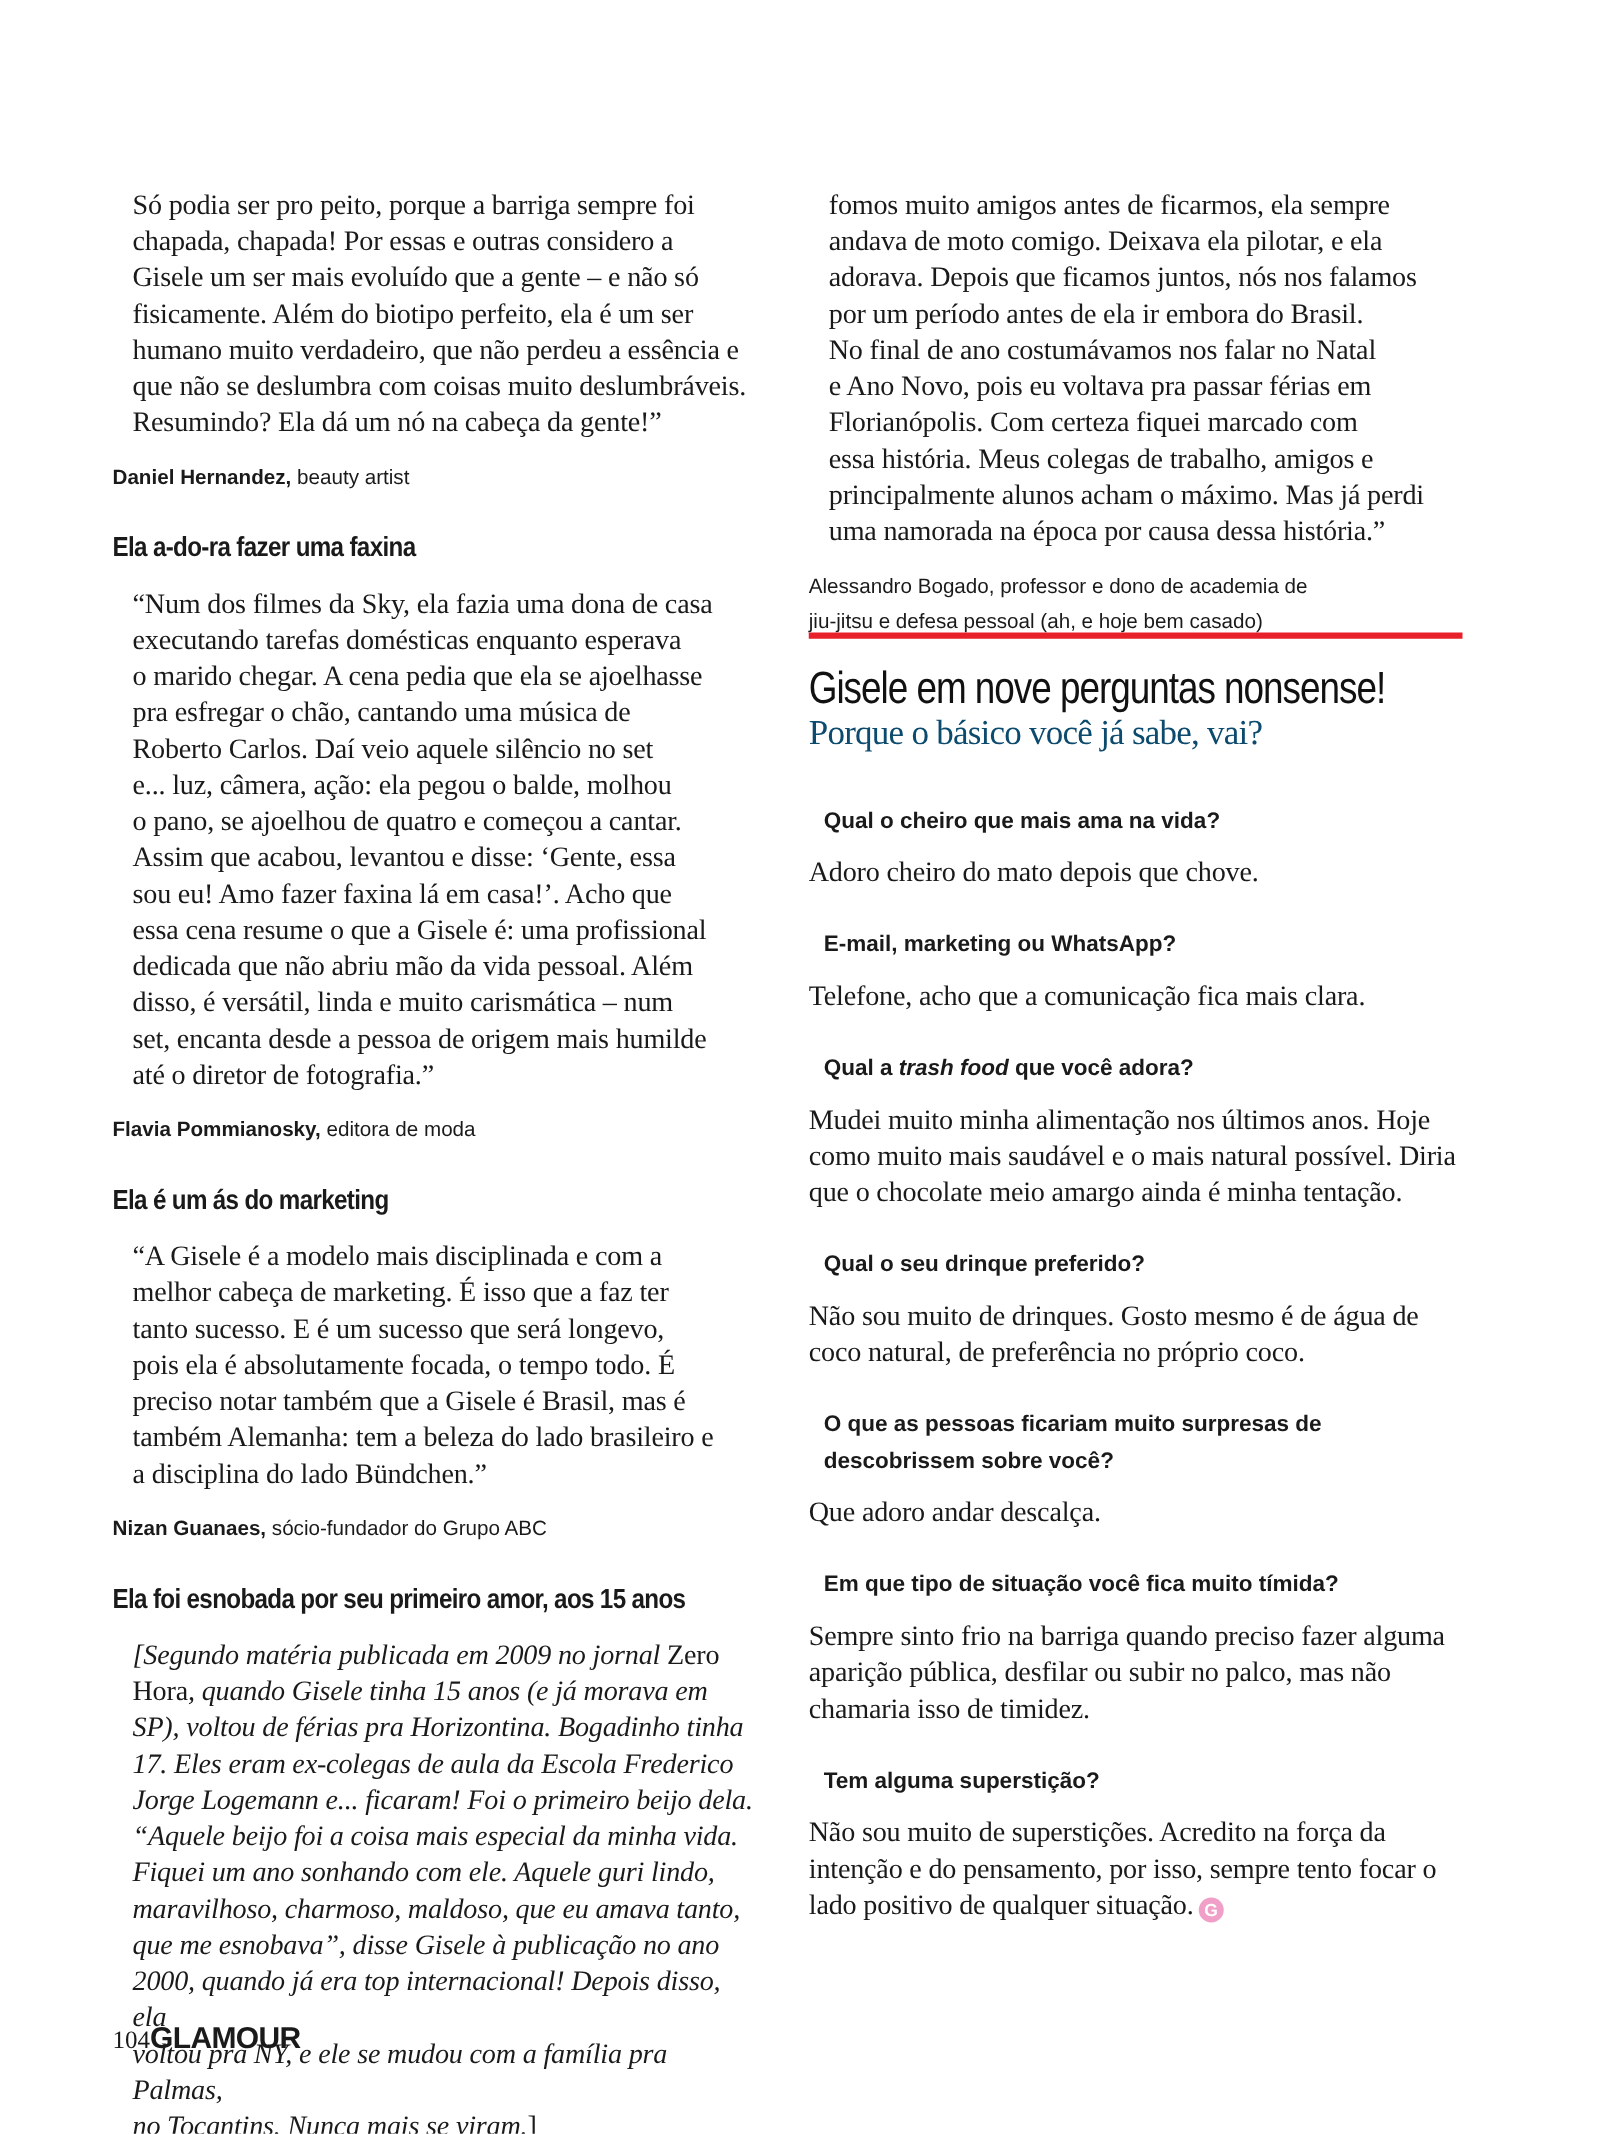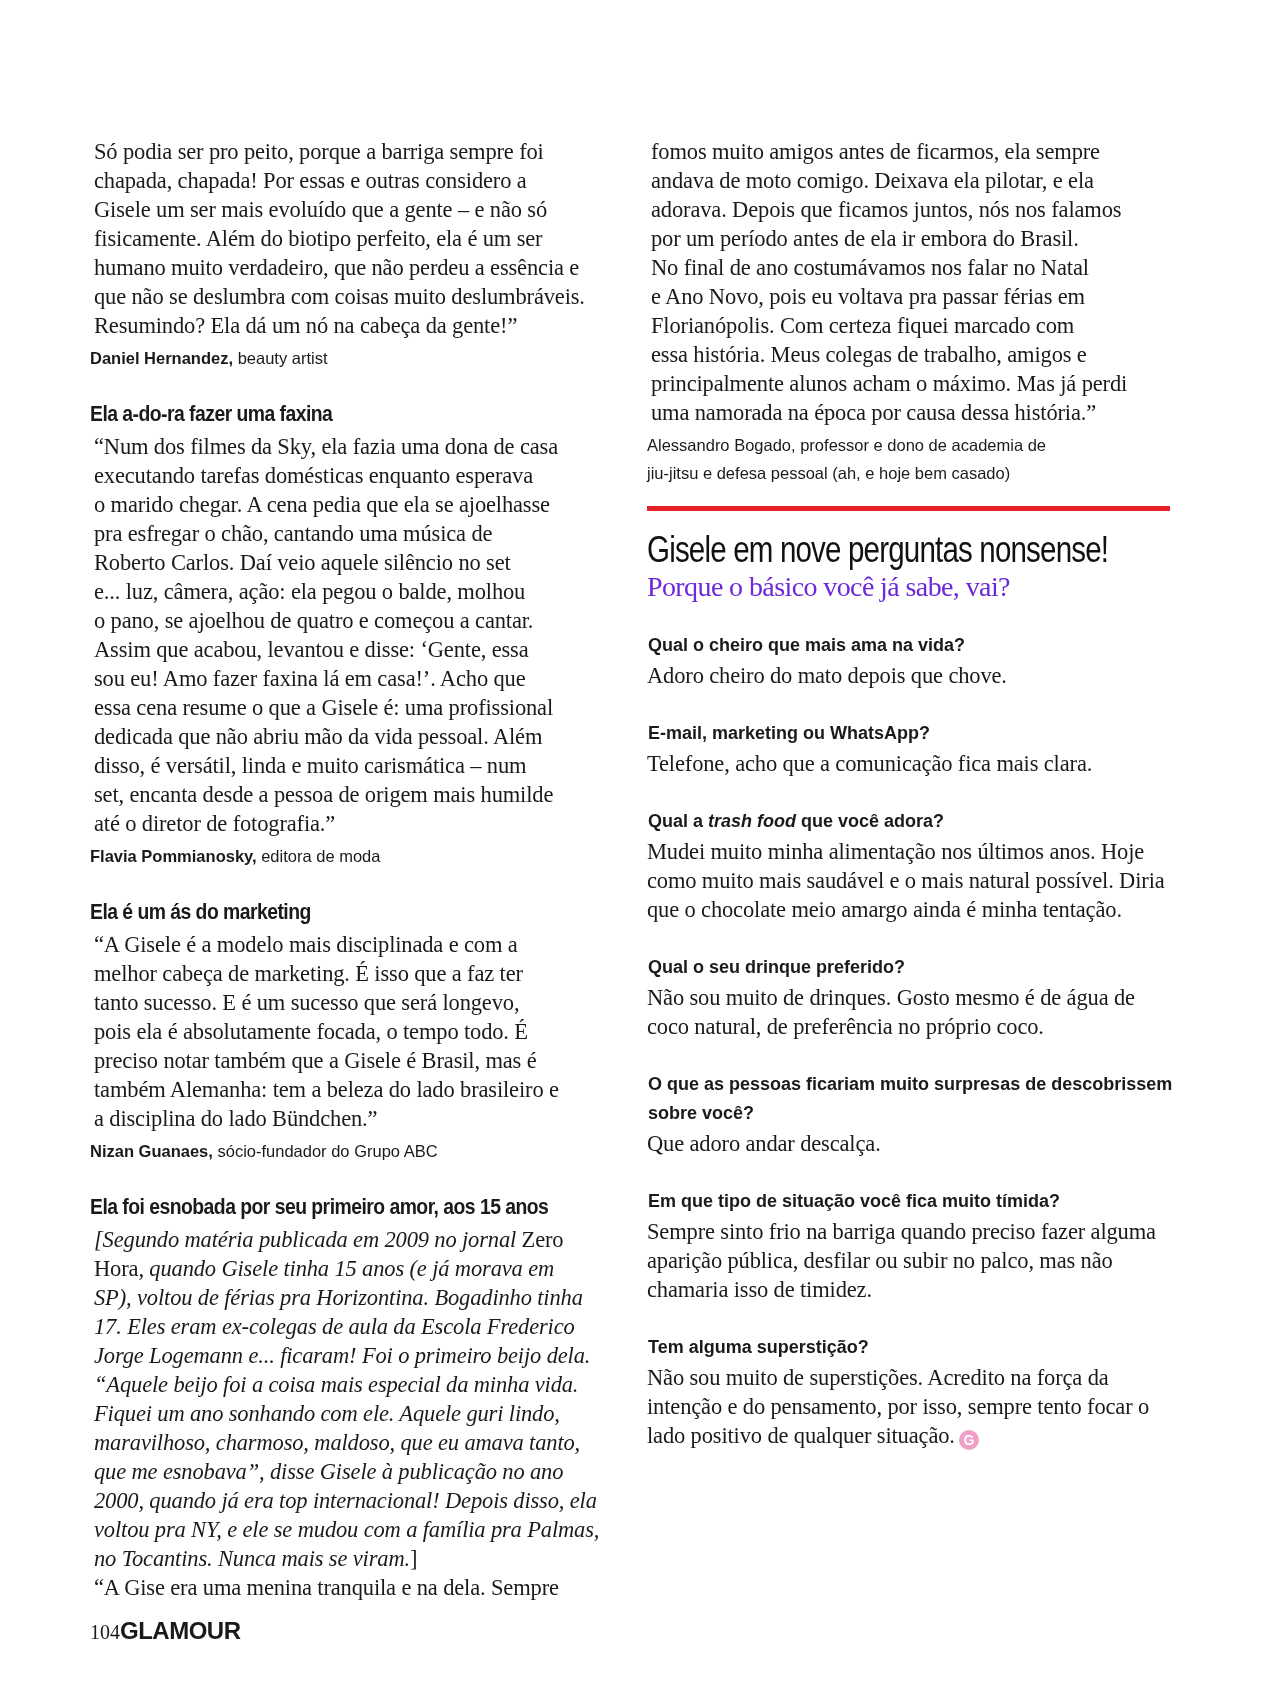--- a/index.html
+++ b/index.html
@@ -23,21 +23,21 @@
       width: 530px;
     }
     .col-right {
       left: 647px;
       width: 530px;
     }
     .body-text {
       font-family: "Liberation Serif", "DejaVu Serif", serif;
       font-size: 22.5px;
       line-height: 29px;
-      margin: 4px;
+      margin: 16px;
       white-space: pre-line;
       letter-spacing: -0.15px;
     }
     .body-text .it {
       font-style: italic;
     }
     .credit {
       font-family: "Liberation Sans", "DejaVu Sans", sans-serif;
       font-size: 16.5px;
       line-height: 28px;
@@ -93,35 +93,35 @@
       white-space: nowrap;
       color: #111;
     }
     .box-title h3 {
       font-family: "Liberation Serif", "DejaVu Serif", serif;
       font-weight: normal;
       font-size: 28px;
       line-height: 34px;
       margin: 0;
       letter-spacing: -0.6px;
-      color: #6d28d9;
+      color: #0c4a6e;
     }
     .qa-list {
       position: absolute;
       left: 647px;
       top: 630px;
       width: 530px;
     }
     .qa { margin-bottom: 29px; }
     .qa-q {
       font-family: "Liberation Sans", "DejaVu Sans", sans-serif;
       font-weight: bold;
       font-size: 18px;
       line-height: 29px;
-      margin: 1px;
+      margin: 12px;
     }
     .qa-q .it { font-style: italic; }
     .qa-a {
       font-family: "Liberation Serif", "DejaVu Serif", serif;
       font-size: 22.5px;
       line-height: 29px;
       margin: 0;
       letter-spacing: -0.15px;
     }
     .end-mark {

